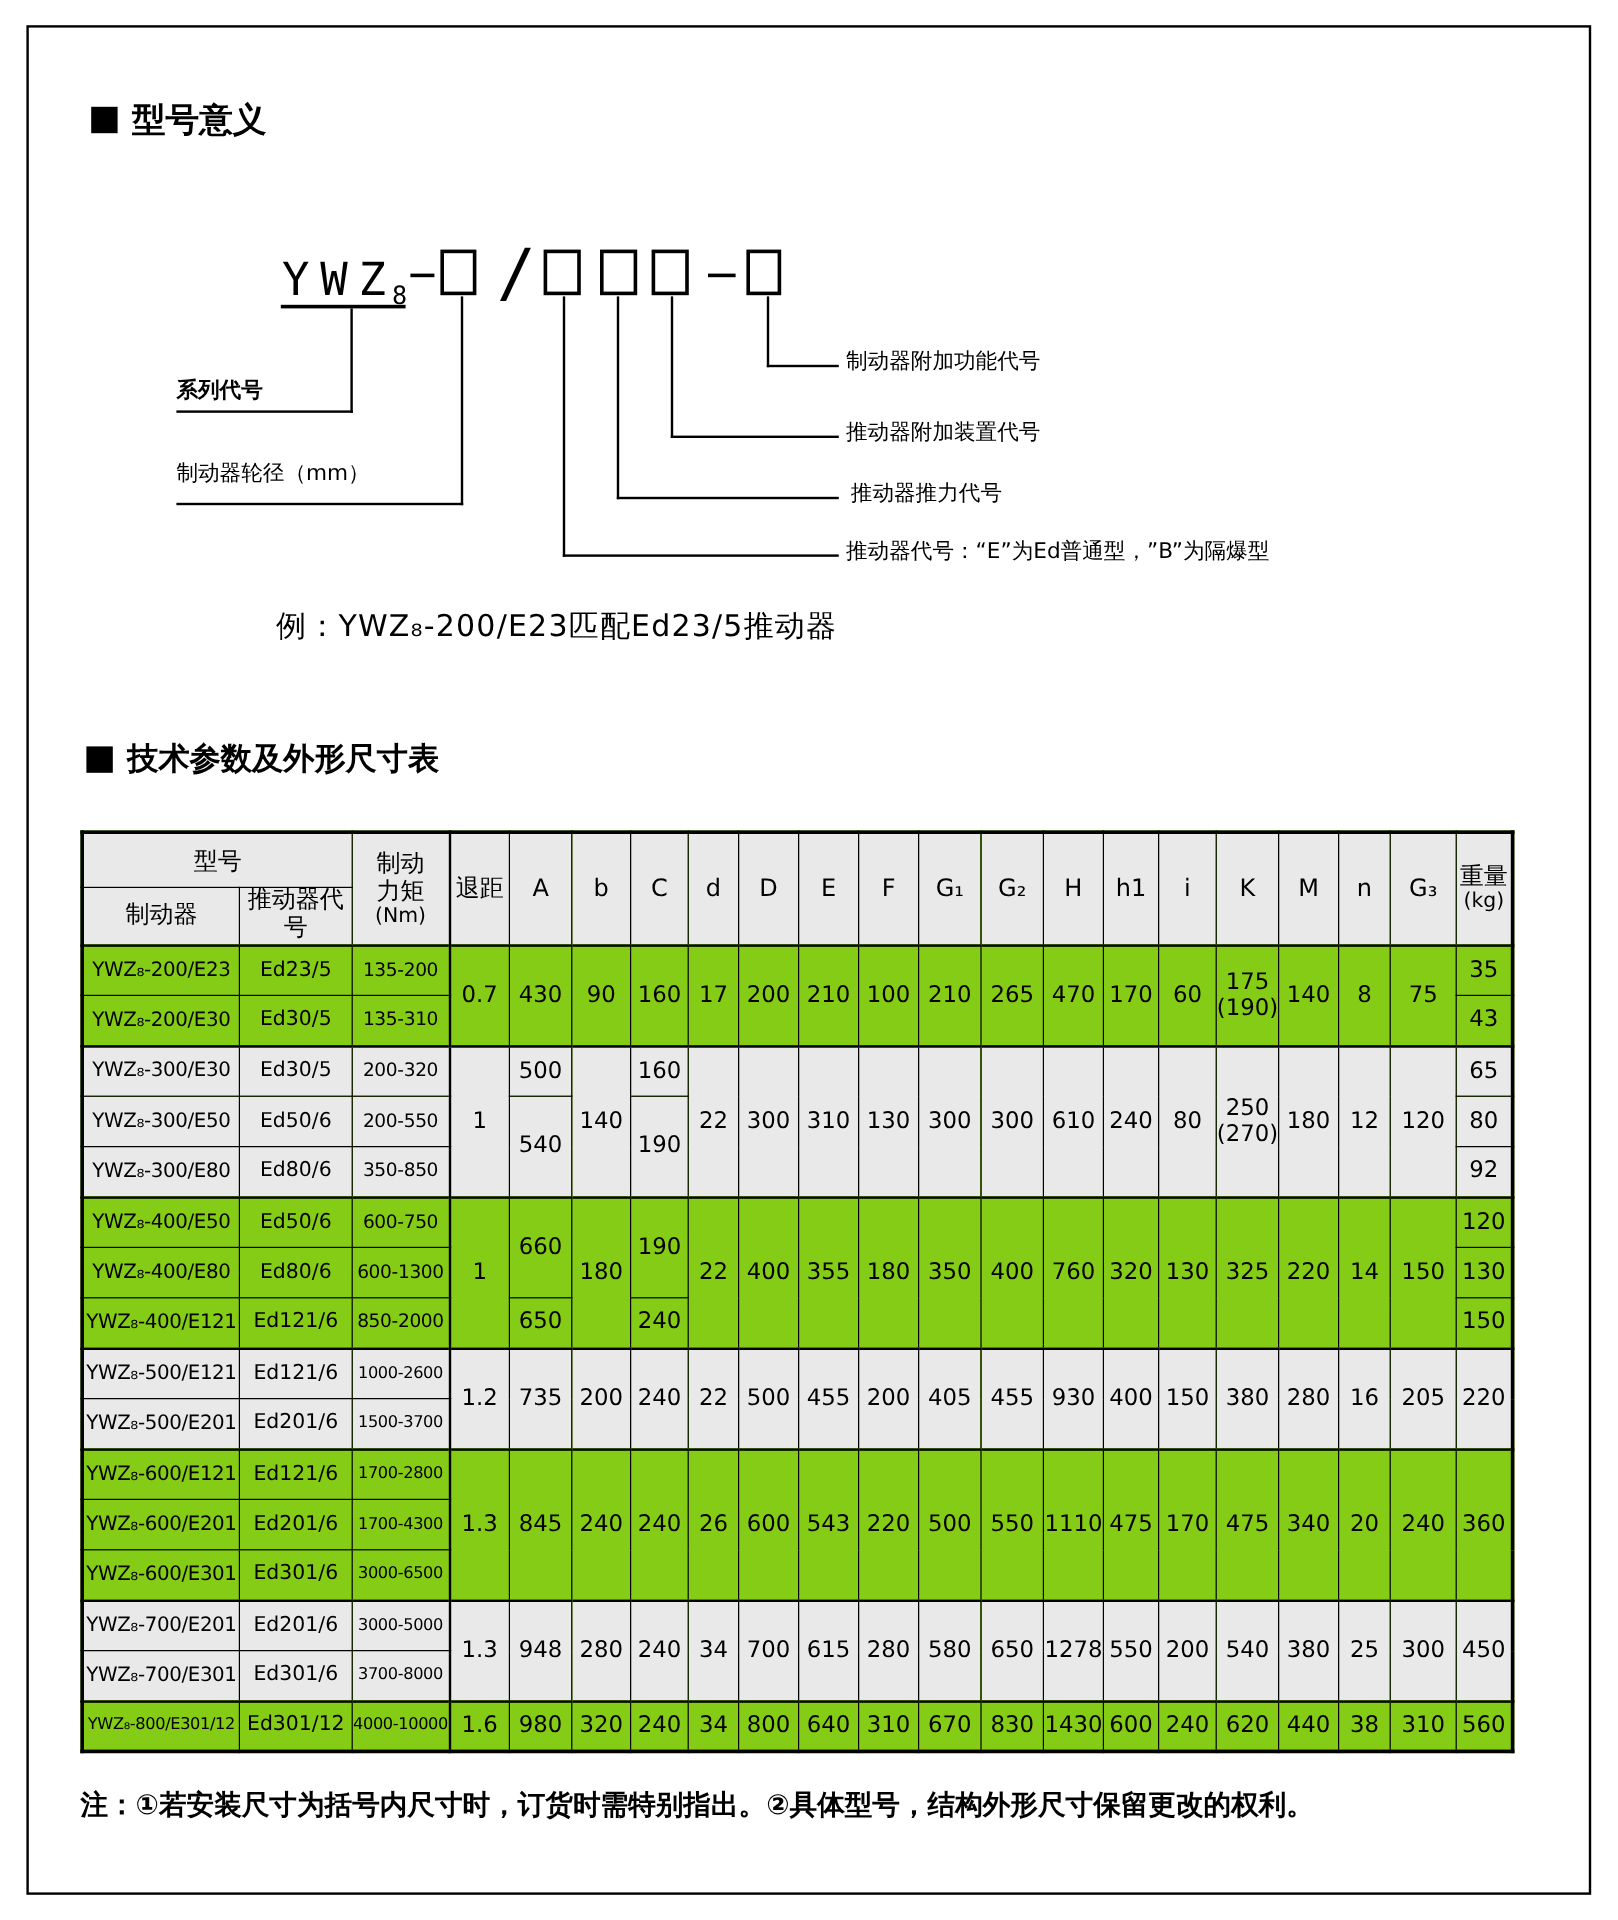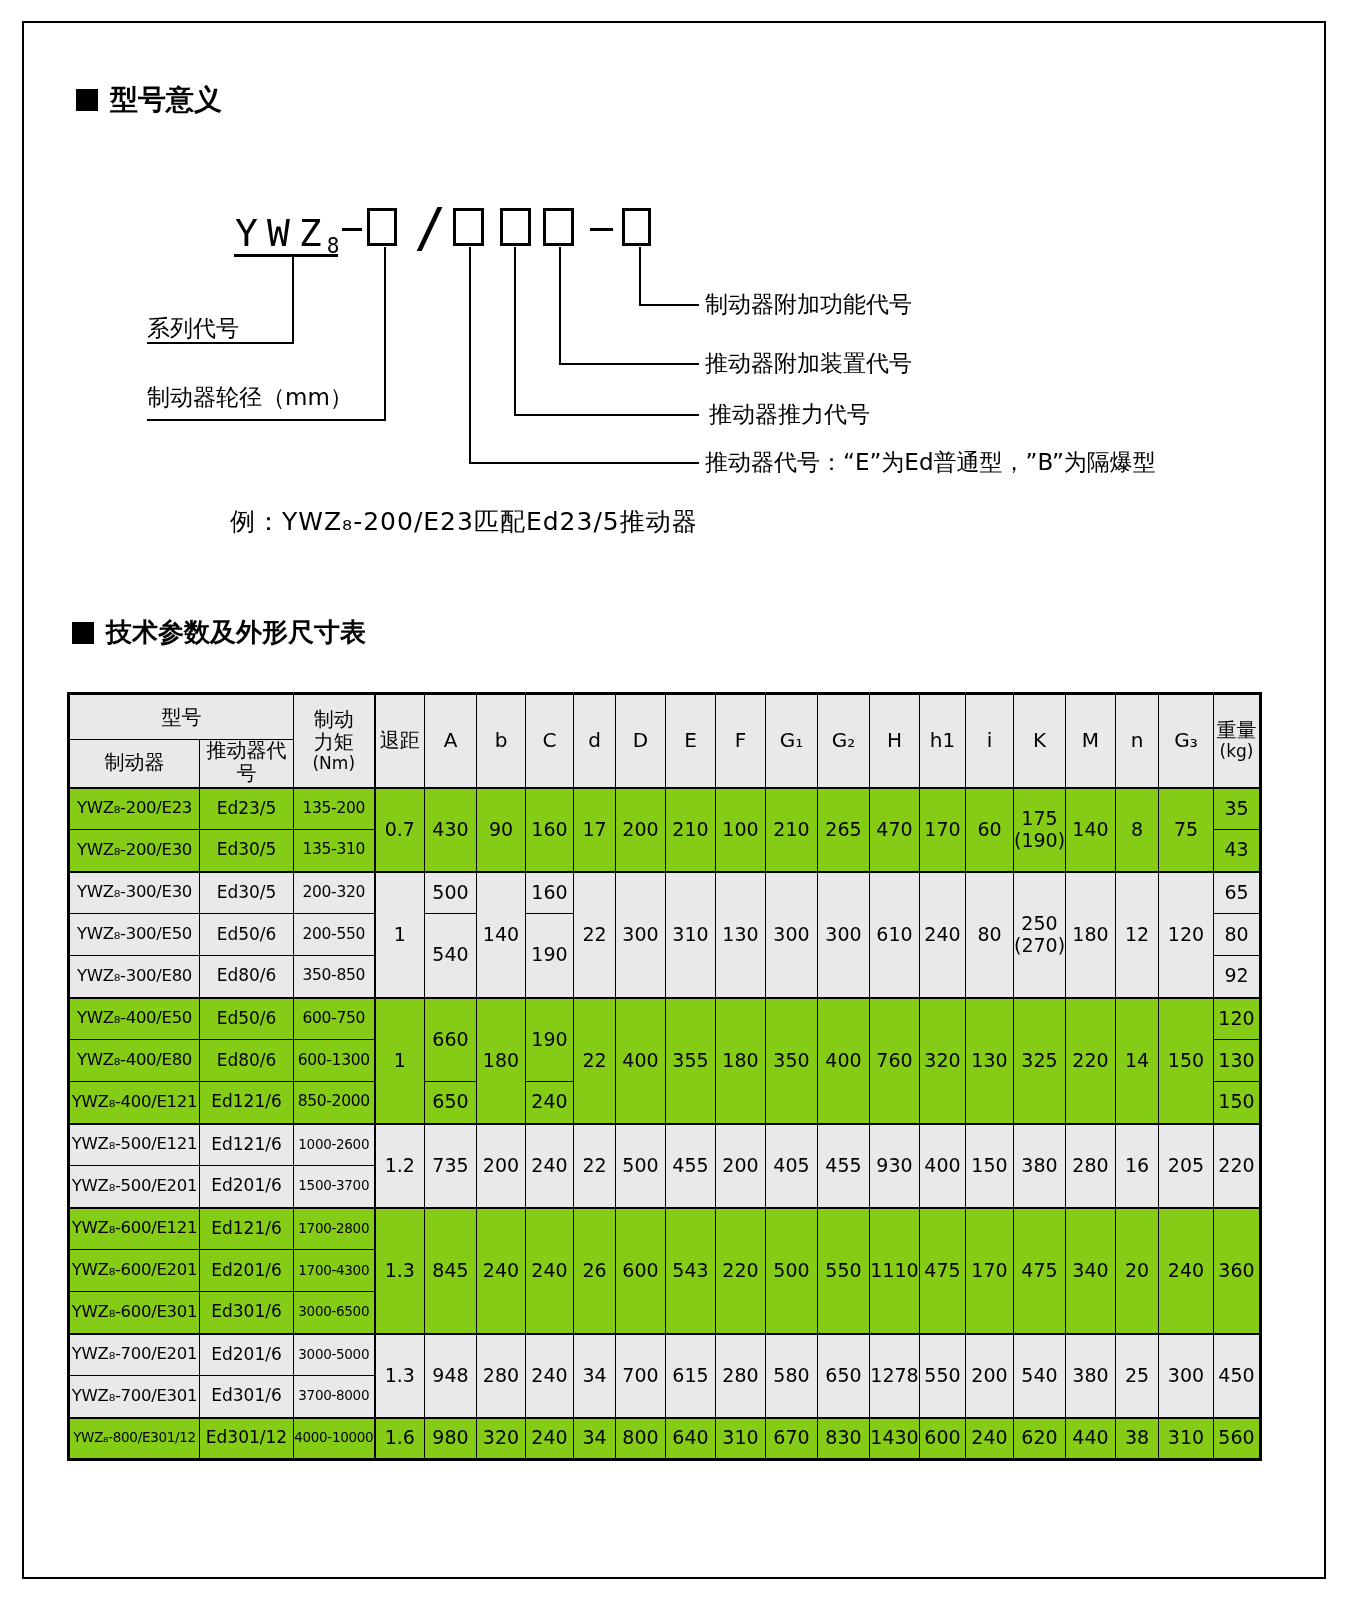--- a/index.html
+++ b/index.html
@@ -12,21 +12,21 @@
   .h1{font-size:28px;font-weight:bold;display:flex;align-items:center;gap:12px;}
   .h2{font-size:26px;font-weight:bold;display:flex;align-items:center;gap:12px;}
   .sq{display:inline-block;width:22px;height:22px;background:#000;}
   .unit{font-size:21px;margin-top:48px;}
   
   .ln{background:#000;position:absolute;}
   .code-main{font-family:"DejaVu Sans Mono",monospace;font-size:38px;letter-spacing:9px;}
   .code-sub{font-family:"DejaVu Sans Mono",monospace;font-size:21px;position:relative;top:7px;left:-4px;}
   .cbox{position:absolute;width:30px;height:38px;border:3px solid #000;background:#fff;box-sizing:border-box;}
   .slash{font-family:"DejaVu Sans Mono",monospace;font-size:54px;line-height:50px;}
-  .dlabel{font-size:23px;white-space:nowrap;}
+  .dlabel{font-size:18px;white-space:nowrap;}
   .example{font-size:25px;white-space:nowrap;letter-spacing:1px;text-align:center;}
   
   table{border-collapse:collapse;table-layout:fixed;background:#84cc16;}
   table,tr,td,th{border:1px solid #000;}
   table{border:3px solid #000;}
   th,td{padding:0;text-align:center;vertical-align:middle;font-weight:normal;
         font-size:19px;line-height:1.15;overflow:hidden;}
   thead th{background:#e9e9e9;}
   thead tr.t1{height:46px;}
   thead tr.t2{height:48px;}
@@ -73,21 +73,21 @@
     <div class="abs ln" style="left:490px;top:224px;width:2px;height:169px;"></div>
     <div class="abs ln" style="left:535px;top:224px;width:2px;height:118px;"></div>
     <div class="abs ln" style="left:615px;top:224px;width:2px;height:59px;"></div>
     <div class="abs ln" style="left:123px;top:319px;width:147px;height:2px;"></div>
     <div class="abs ln" style="left:123px;top:396px;width:239px;height:2px;"></div>
     <div class="abs ln" style="left:615px;top:281px;width:60px;height:2px;"></div>
     <div class="abs ln" style="left:535px;top:340px;width:140px;height:2px;"></div>
     <div class="abs ln" style="left:490px;top:391px;width:185px;height:2px;"></div>
     <div class="abs ln" style="left:445px;top:439px;width:230px;height:2px;"></div>
 
-    <div class="abs dlabel" style="left:123px;top:290px;">系列代号</div>
+    <div class="abs dlabel" style="left:123px;top:290px;font-weight:bold;">系列代号</div>
     <div class="abs dlabel" style="left:123px;top:359px;">制动器轮径（mm）</div>
     <div class="abs dlabel" style="left:681px;top:266px;">制动器附加功能代号</div>
     <div class="abs dlabel" style="left:681px;top:325px;">推动器附加装置代号</div>
     <div class="abs dlabel" style="left:685px;top:376px;">推动器推力代号</div>
     <div class="abs dlabel" style="left:681px;top:424px;">推动器代号：“E”为Ed普通型，”B”为隔爆型</div>
     <div class="abs example" style="left:206px;top:482px;">例：YWZ₈-200/E23匹配Ed23/5推动器</div>
   </div>
 
   <div class="abs h2" style="left:48px;top:592px;">
     <span class="sq"></span>
@@ -379,14 +379,15 @@
         <td>240</td>
         <td>620</td>
         <td>440</td>
         <td>38</td>
         <td>310</td>
         <td>560</td>
       </tr>
     </tbody>
   </table>
 
+  <div class="abs note" style="left:43px;top:1466px;">注：①若安装尺寸为括号内尺寸时，订货时需特别指出。②具体型号，结构外形尺寸保留更改的权利。</div>
 
 </div>
 
 </body></html>

